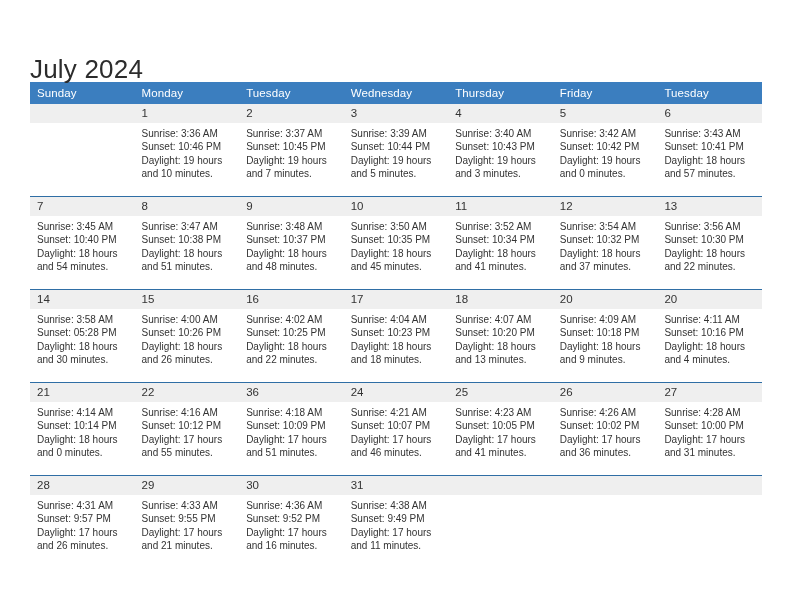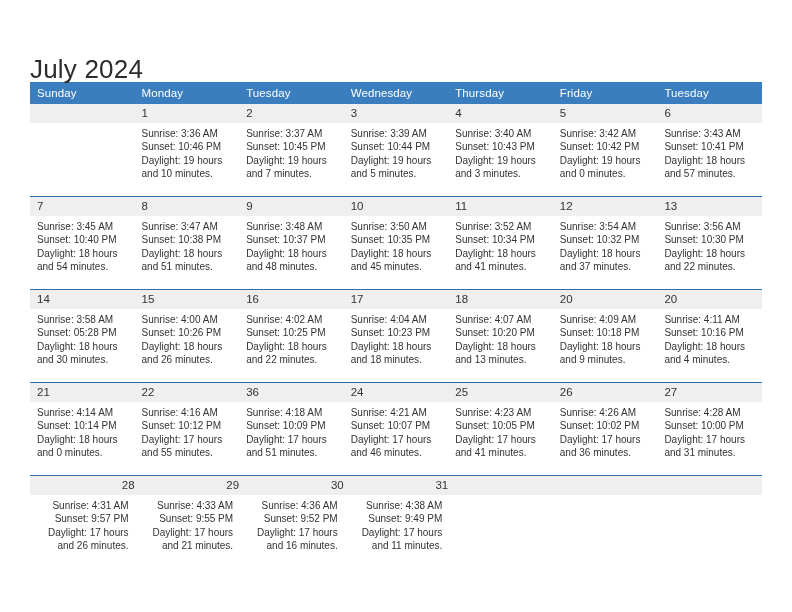--- a/index.html
+++ b/index.html
@@ -135,21 +135,20 @@
     padding: 4px 6px 0 7px;
     font-size: 10px;
     line-height: 13.4px;
     color: #333333;
   }
   .cell-body div {
     white-space: nowrap;
   }
   .week-last .daycell {
     height: 90px;
-    text-align: right;
   }
 </style>
 </head>
 <body>
 
 <div class="page">
 
   <div class="topbar">
 
 

